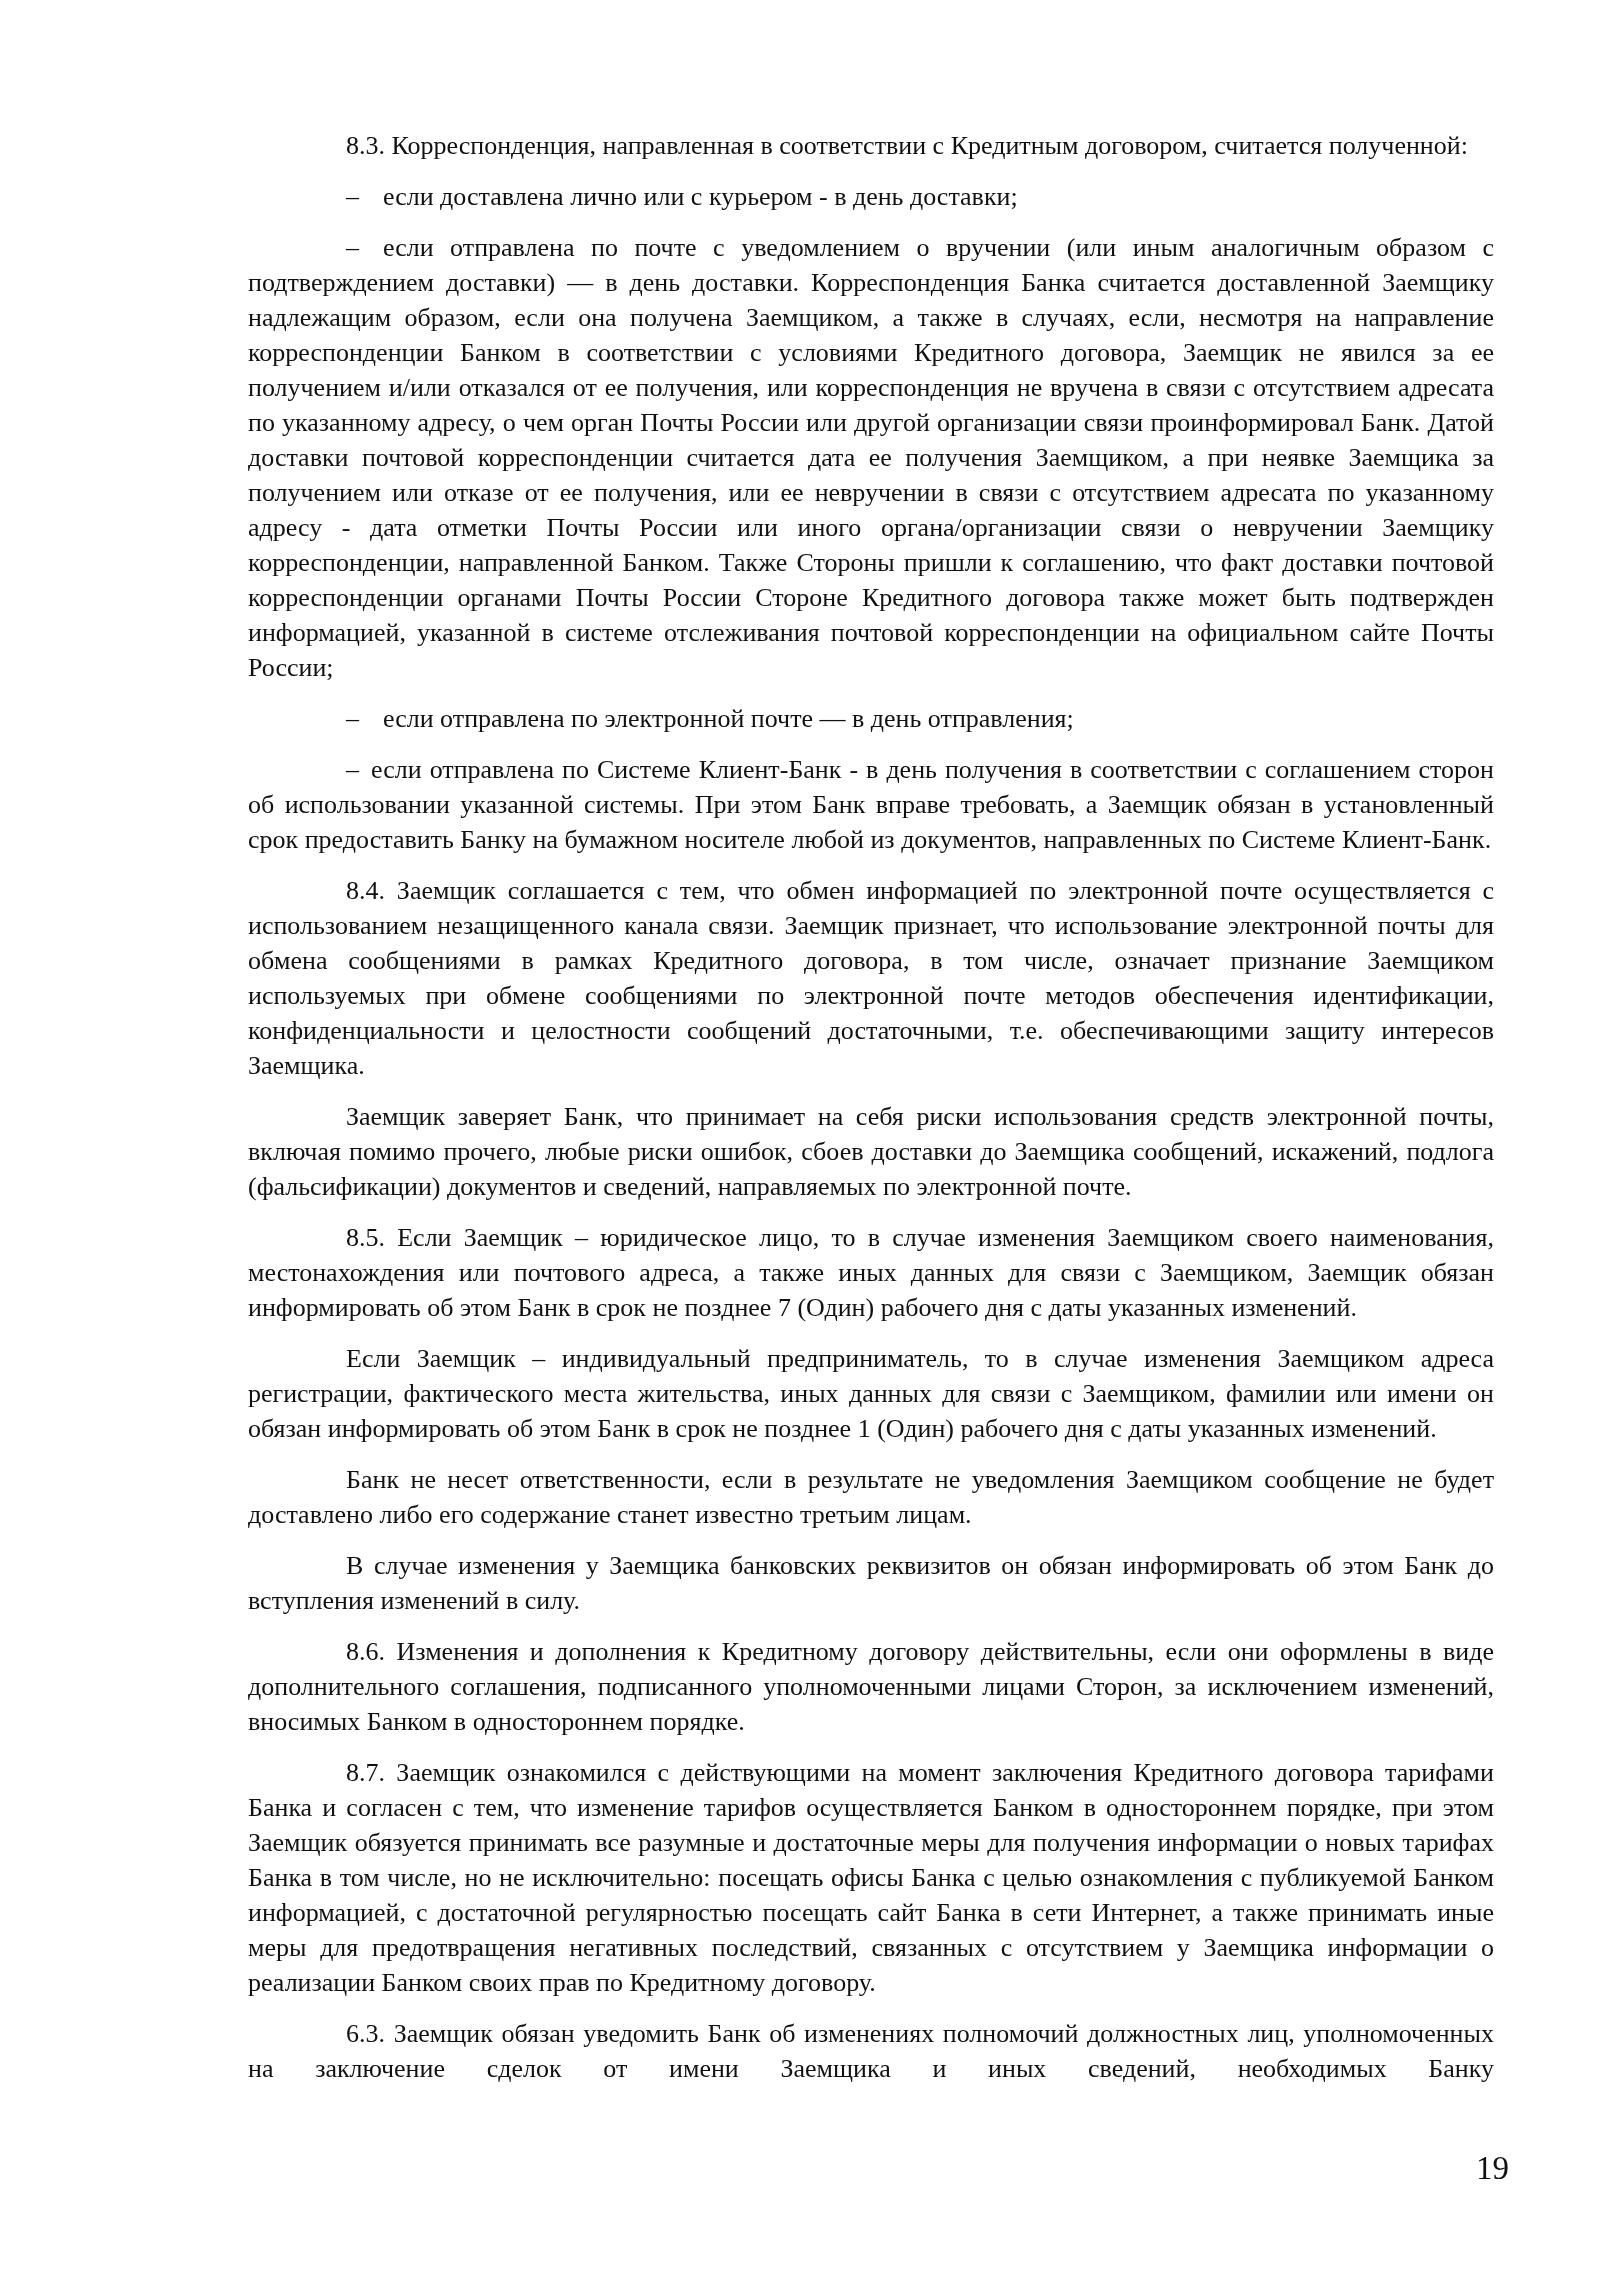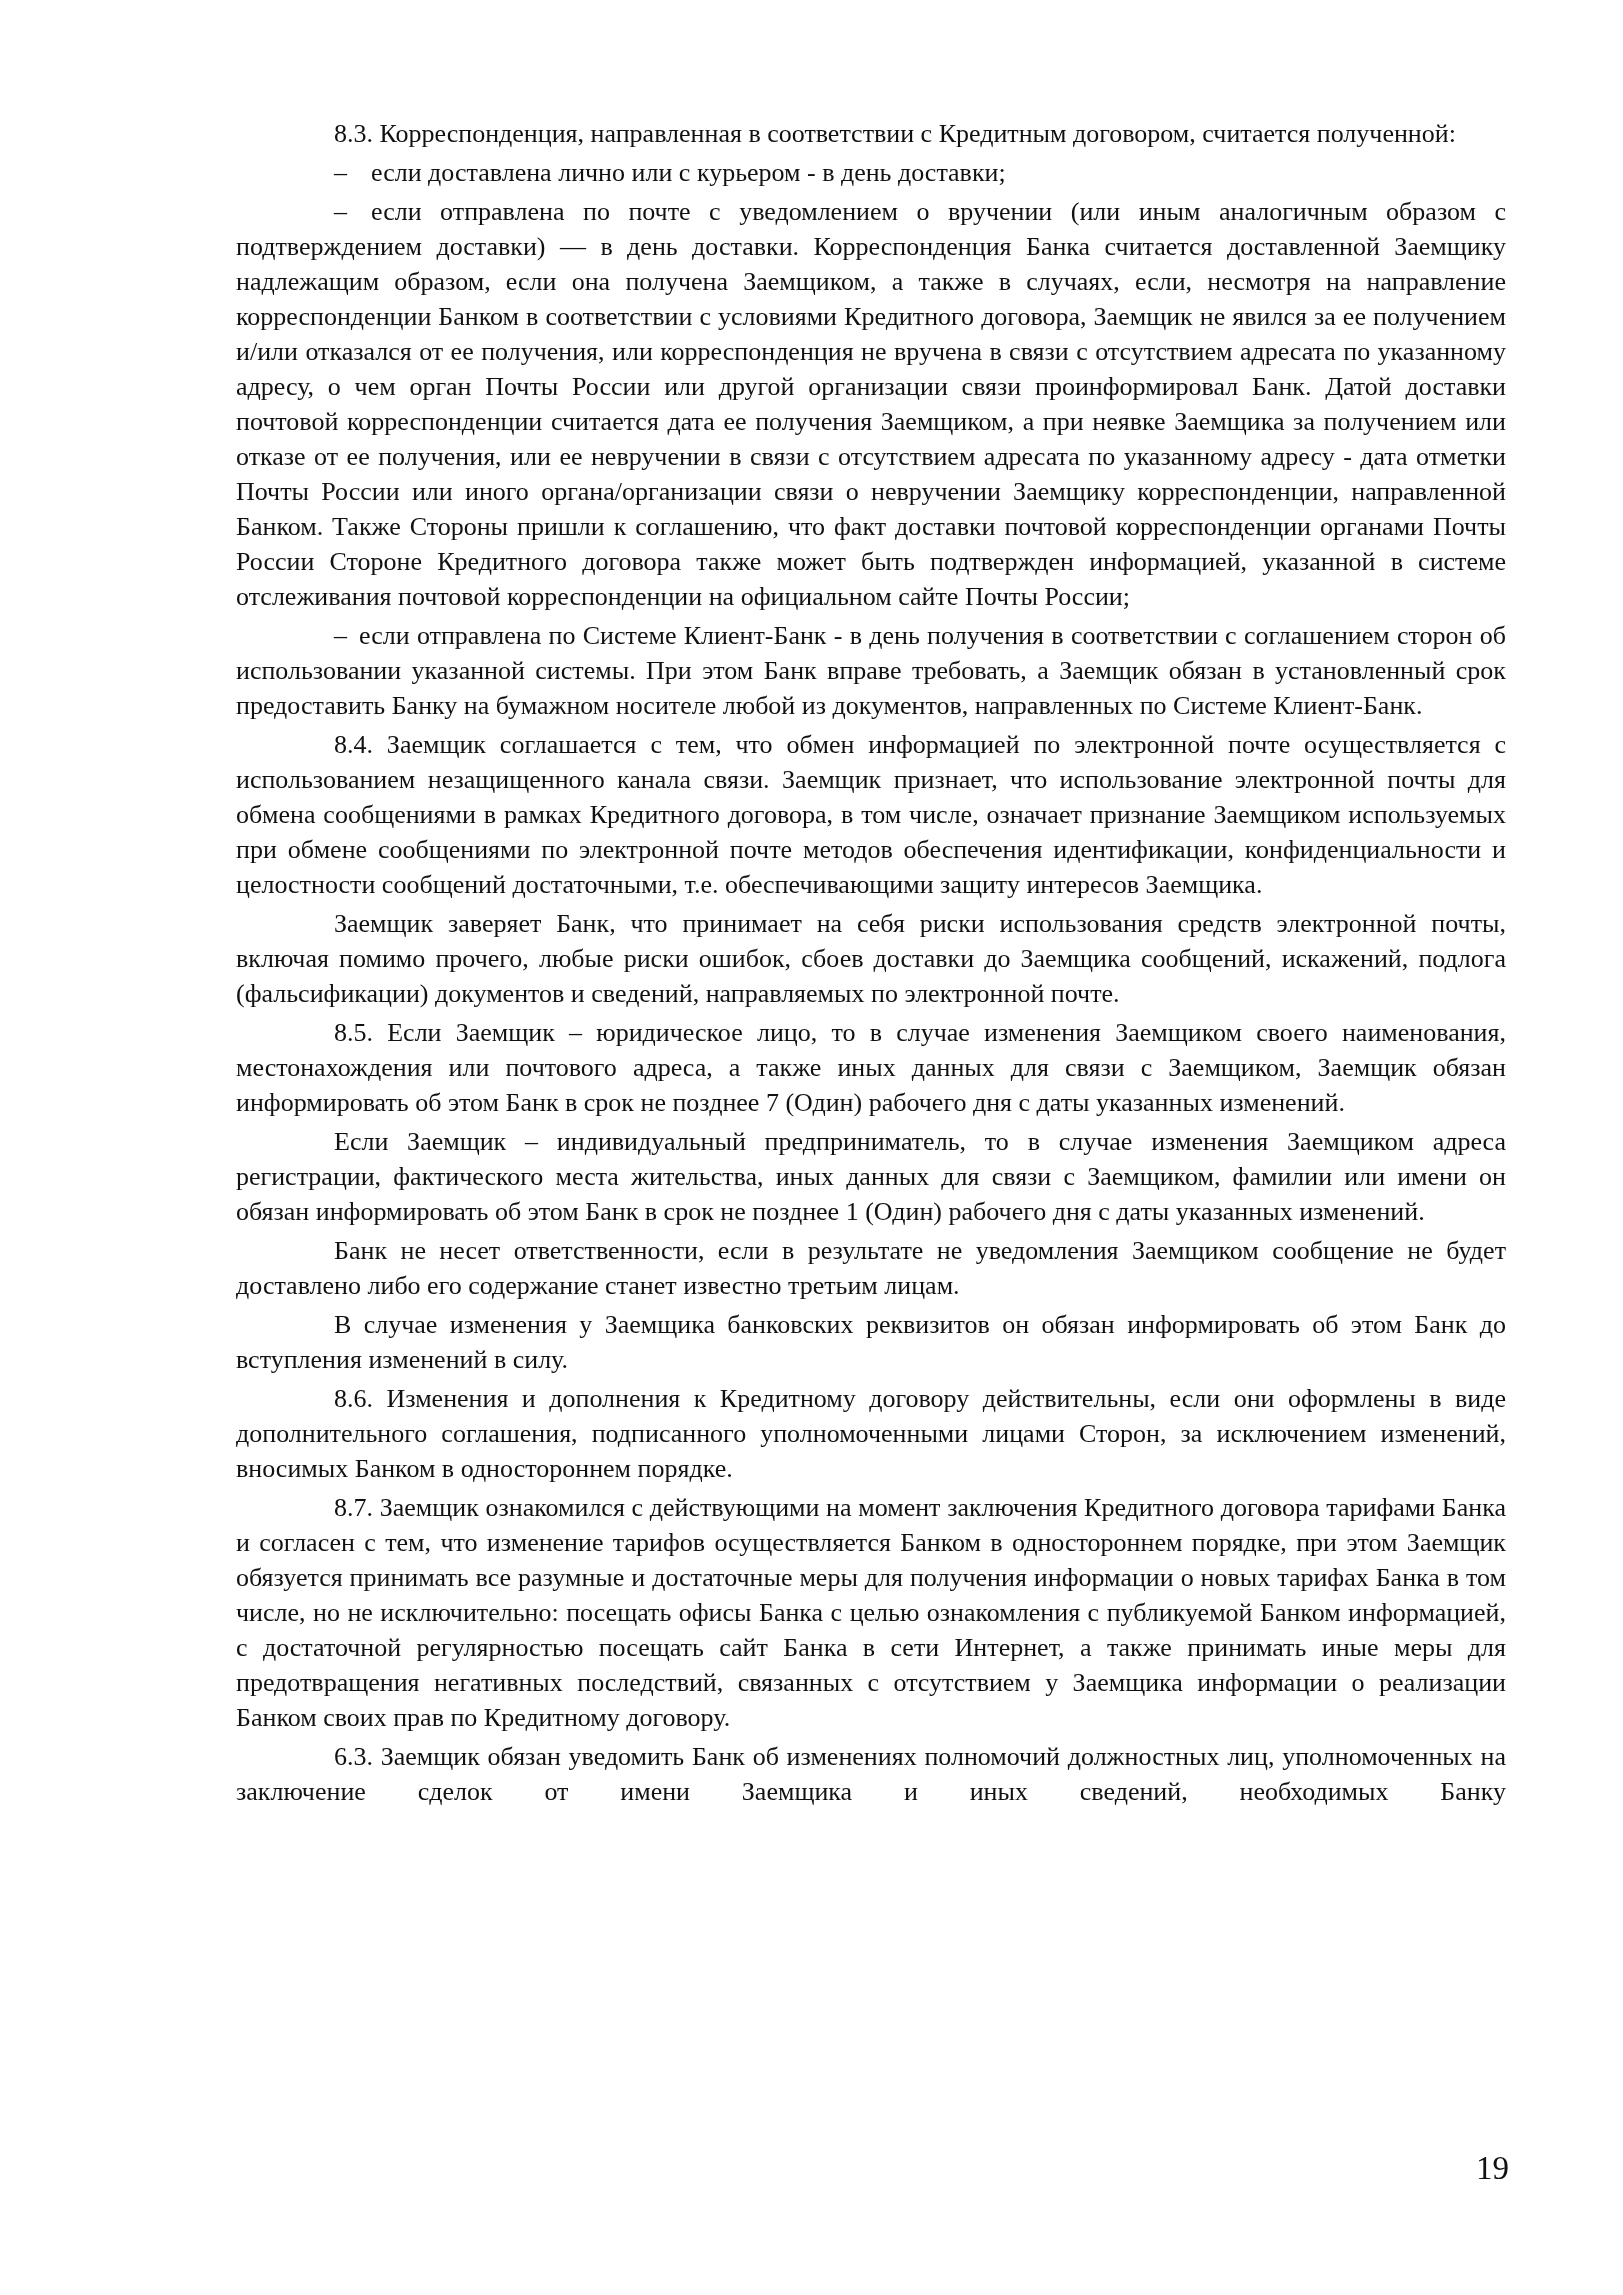--- a/index.html
+++ b/index.html
@@ -17,21 +17,21 @@
       position: absolute;
       left: 232px;
       top: 112px;
       width: 1278px;
       font-family: "Liberation Serif", "DejaVu Serif", serif;
       font-size: 26px;
       line-height: 35px;
       color: #111111;
     }
     .p {
-      margin: 4px;
+      margin: 16px;
       text-align: justify;
       text-indent: 98px;
       hyphens: none;
     }
     .p.dash {
       text-indent: 98px;
       font-family: Liberation Serif, serif;
     }
     .dash-mark {
       display: inline-block;
@@ -51,20 +51,21 @@
 </head>
 <body>
 
 <div class="page">
   <p class="p">8.3. Корреспонденция, направленная в соответствии с Кредитным договором, считается полученной:</p>
 
   <p class="p dash"><span class="dash-mark">–</span><span>если доставлена лично или с курьером - в день доставки;</span></p>
 
   <p class="p dash"><span class="dash-mark">–</span><span>если отправлена по почте с уведомлением о вручении (или иным аналогичным образом с подтверждением доставки) — в день доставки. Корреспонденция Банка считается доставленной Заемщику надлежащим образом, если она получена Заемщиком, а также в случаях, если, несмотря на направление корреспонденции Банком в соответствии с условиями Кредитного договора, Заемщик не явился за ее получением и/или отказался от ее получения, или корреспонденция не вручена в связи с отсутствием адресата по указанному адресу, о чем орган Почты России или другой организации связи проинформировал Банк. Датой доставки почтовой корреспонденции считается дата ее получения Заемщиком, а при неявке Заемщика за получением или отказе от ее получения, или ее невручении в связи с отсутствием адресата   по указанному адресу - дата отметки Почты России или иного органа/организации связи о невручении Заемщику корреспонденции, направленной Банком. Также Стороны пришли к соглашению, что факт доставки почтовой корреспонденции органами Почты России Стороне Кредитного договора также может быть подтвержден информацией, указанной в системе отслеживания почтовой корреспонденции на официальном сайте Почты России;</span></p>
 
+  <p class="p dash"><span class="dash-mark">–</span><span>если отправлена по электронной почте — в день отправления;</span></p>
 
   <p class="p dash"><span class="dash-mark" style="width:25px">–</span><span>если отправлена по Системе Клиент-Банк - в день получения в соответствии с соглашением сторон об использовании указанной системы. При этом Банк вправе требовать, а Заемщик обязан в установленный срок предоставить Банку на бумажном носителе любой из документов, направленных по Системе Клиент-Банк.</span></p>
 
 
   <p class="p">8.4. Заемщик соглашается с тем, что обмен информацией по электронной почте осуществляется с использованием незащищенного канала связи. Заемщик признает, что использование электронной почты для обмена сообщениями в рамках Кредитного договора, в том числе, означает признание Заемщиком используемых при обмене сообщениями по электронной почте методов обеспечения идентификации, конфиденциальности и целостности сообщений достаточными, т.е. обеспечивающими защиту интересов Заемщика.</p>
 
   <p class="p">Заемщик заверяет Банк, что принимает на себя риски использования средств электронной почты, включая помимо прочего, любые риски ошибок, сбоев доставки до Заемщика сообщений, искажений, подлога (фальсификации) документов и сведений, направляемых по электронной почте.</p>
 
   <p class="p">8.5. Если Заемщик – юридическое лицо, то в случае изменения Заемщиком своего наименования, местонахождения или почтового адреса, а также иных данных для связи с Заемщиком, Заемщик обязан информировать об этом Банк в срок не позднее 7 (Один) рабочего дня с даты указанных изменений.</p>
 

